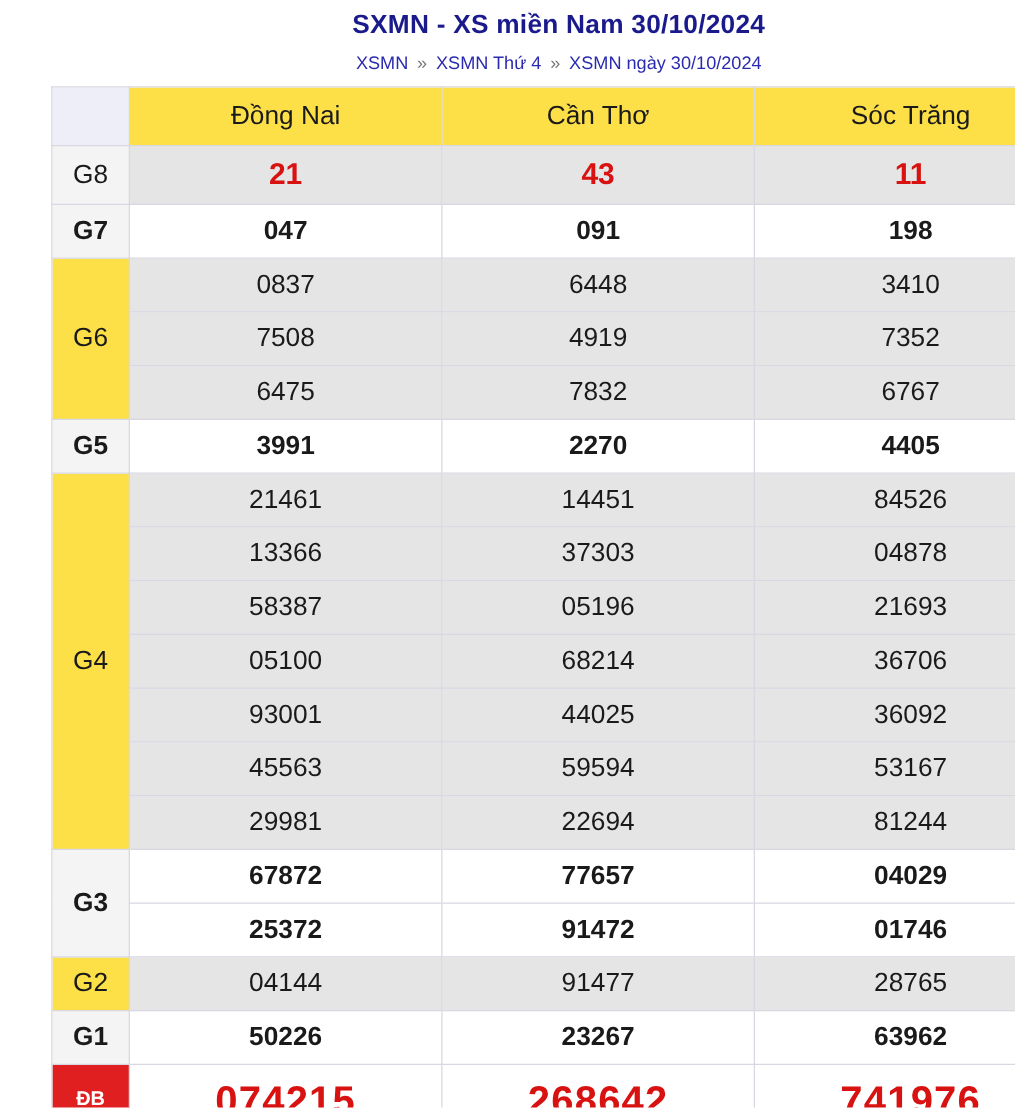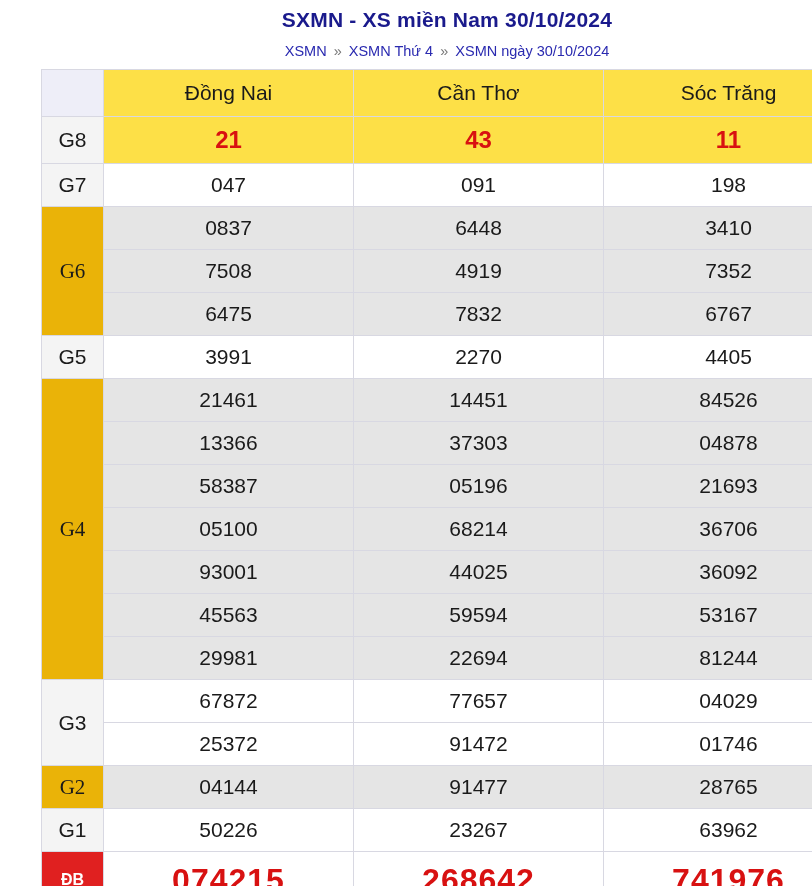--- a/index.html
+++ b/index.html
@@ -77,28 +77,28 @@
     font-weight: bold;
     color: #333333;
   }
   tr.g8 td.num {
     color: #d81111;
     font-weight: bold;
     font-size: 24px;
   }
   tr.g8 td, tr.g8 td.label {
     height: 46px;
-    background: #fde047;
+    background: #e5e5e5;
   }
   tr.g8 td.label { background: #f4f4f4; }
 
   tr.row td { height: 42px; }
   tr.band td { background: #e5e5e5; }
-  tr.band td.label { background: #eab308; font-family: Liberation Serif, serif; }
-  tr.white td { background: #ffffff; }
+  tr.band td.label { background: #fde047; }
+  tr.white td { background: #ffffff; font-weight: bold; }
   tr.white td.label { background: #f4f4f4; }
 
   tr.db td.label {
     background: #e02020;
     color: #ffffff;
     font-size: 16px;
     font-weight: bold;
   }
   tr.db td.num {
     color: #d81111;

